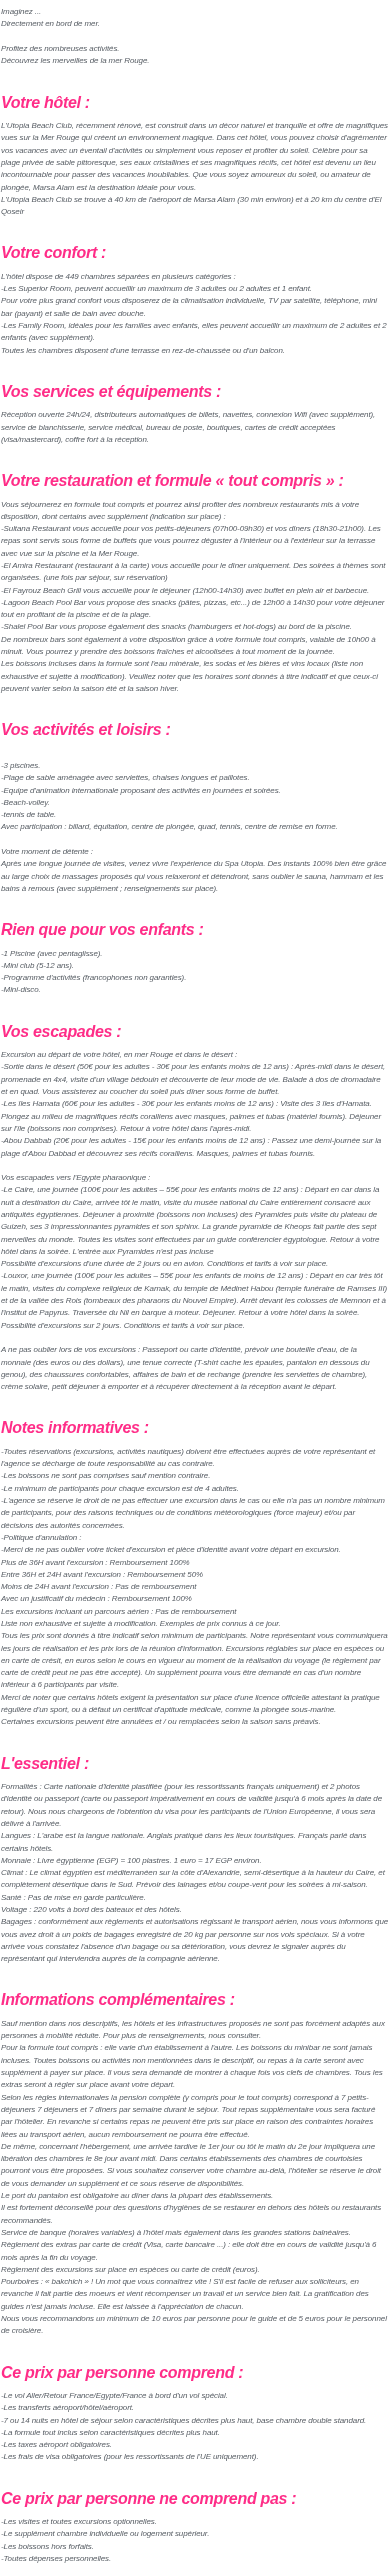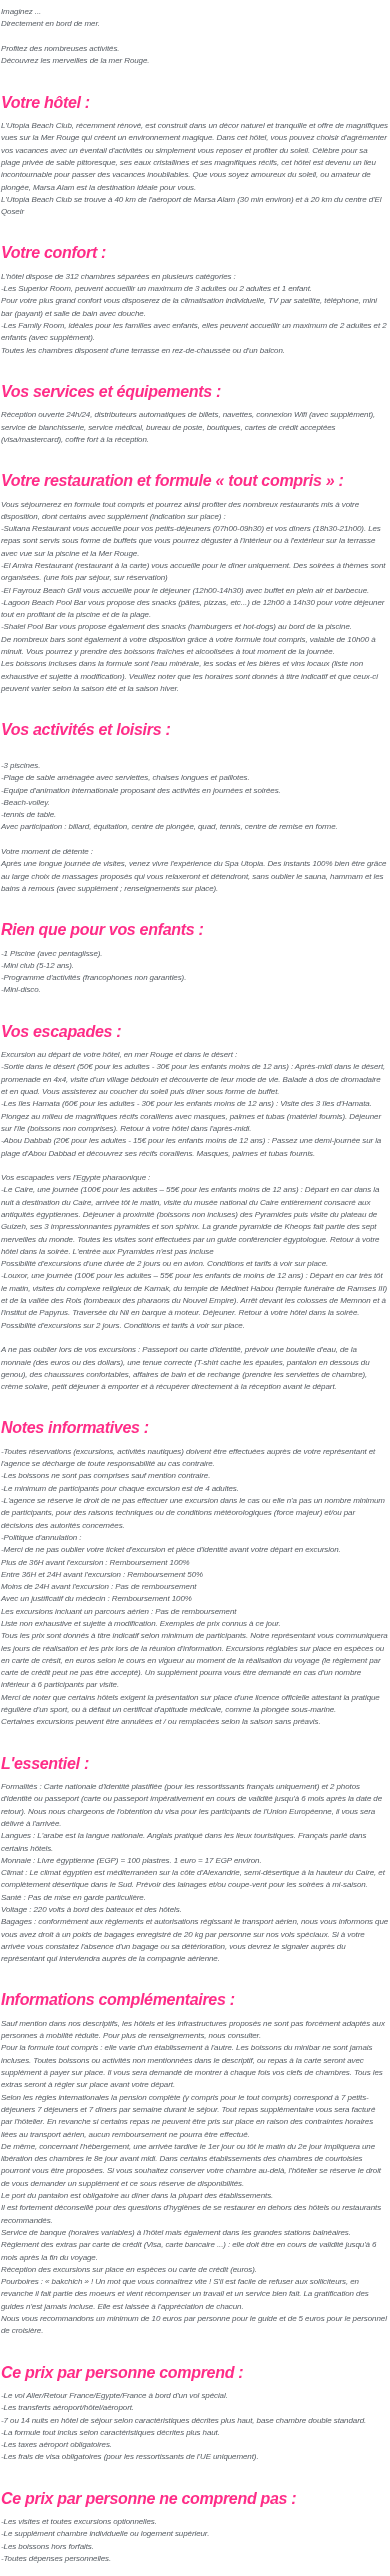--- a/index.html
+++ b/index.html
@@ -49,21 +49,21 @@
       <p class="line">Profitez des nombreuses activités.</p>
       <p class="line">Découvrez les merveilles de la mer Rouge.</p>
     </section>
     <section>
       <h2 class="heading">Votre hôtel :</h2>
       <p class="line">L'Utopia Beach Club, récemment rénové, est construit dans un décor naturel et tranquille et offre de magnifiques vues sur la Mer Rouge qui créent un environnement magique. Dans cet hôtel, vous pouvez choisir d'agrémenter vos vacances avec un éventail d'activités ou simplement vous reposer et profiter du soleil. Célèbre pour sa plage privée de sable pittoresque, ses eaux cristallines et ses magnifiques récifs, cet hôtel est devenu un lieu incontournable pour passer des vacances inoubliables. Que vous soyez amoureux du soleil, ou amateur de plongée, Marsa Alam est la destination idéale pour vous.</p>
       <p class="line">L'Utopia Beach Club se trouve à 40 km de l'aéroport de Marsa Alam (30 min environ) et à 20 km du centre d'El Qoseir</p>
     </section>
     <section>
       <h2 class="heading">Votre confort :</h2>
-      <p class="line">L'hôtel dispose de 312 chambres séparées en plusieurs catégories :</p>
+      <p class="line">L'hôtel dispose de 449 chambres séparées en plusieurs catégories :</p>
       <p class="line">-Les Superior Room, peuvent accueillir un maximum de 3 adultes ou 2 adultes et 1 enfant.</p>
       <p class="line">Pour votre plus grand confort vous disposerez de la climatisation individuelle, TV par satellite,  téléphone, mini bar (payant) et salle de bain avec douche.</p>
       <p class="line">-Les Family Room, idéales pour les familles avec enfants, elles peuvent accueillir un maximum de 2 adultes et 2 enfants (avec supplément).</p>
       <p class="line">Toutes les chambres disposent d'une terrasse en rez-de-chaussée ou d'un balcon.</p>
     </section>
     <section>
       <h2 class="heading">Vos services et équipements :</h2>
       <p class="line">Réception ouverte 24h/24, distributeurs automatiques de billets, navettes, connexion Wifi (avec supplément), service de blanchisserie, service médical, bureau de poste, boutiques, cartes de crédit acceptées (visa/mastercard), coffre fort à la réception.</p>
     </section>
     <section>
@@ -143,21 +143,21 @@
     <section>
       <h2 class="heading">Informations complémentaires :</h2>
       <p class="line">Sauf mention dans nos descriptifs, les hôtels et les infrastructures proposés ne sont pas forcément adaptés aux personnes à mobilité réduite. Pour plus de renseignements, nous consulter.</p>
       <p class="line">Pour la formule tout compris : elle varie d'un établissement à l'autre. Les boissons du minibar ne sont jamais incluses. Toutes boissons ou activités non mentionnées dans le descriptif, ou repas à la carte seront avec supplément à payer sur place. Il vous sera demandé de montrer à chaque fois vos clefs de chambres. Tous les extras seront à régler sur place avant votre départ.</p>
       <p class="line">Selon les règles internationales la pension complète (y compris pour le tout compris) correspond à 7 petits-déjeuners 7 déjeuners et 7 dîners par semaine durant le séjour. Tout repas supplémentaire vous sera facturé par l'hôtelier. En revanche si certains repas ne peuvent être pris sur place en raison des contraintes horaires liées au transport aérien, aucun remboursement ne pourra être effectué.</p>
       <p class="line">De même, concernant l'hébergement, une arrivée tardive le 1er jour ou tôt le matin du 2e jour impliquera une libération des chambres le 8e jour avant midi. Dans certains établissements des chambres de courtoisies pourront vous être proposées. Si vous souhaitez conserver votre chambre au-delà, l'hôtelier se réserve le droit de vous demander un supplément et ce sous réserve de disponibilités.</p>
       <p class="line">Le port du pantalon est obligatoire au dîner dans la plupart des établissements.</p>
       <p class="line">Il est fortement déconseillé pour des questions d'hygiènes de se restaurer en dehors des hôtels ou restaurants recommandés.</p>
       <p class="line">Service de banque (horaires variables) à l'hôtel mais également dans les grandes stations balnéaires.</p>
       <p class="line">Règlement des extras par carte de crédit (Visa, carte bancaire ...) : elle doit être en cours de validité jusqu'à 6 mois après la fin du voyage.</p>
-      <p class="line">Réception des excursions sur place en espèces ou carte de crédit (euros).</p>
+      <p class="line">Règlement des excursions sur place en espèces ou carte de crédit (euros).</p>
       <p class="line">Pourboires : « bakchich » ! Un mot que vous connaîtrez vite ! S'il est facile de refuser aux solliciteurs, en revanche il fait partie des moeurs et vient récompenser un travail et un service bien fait. La gratification des guides n'est jamais incluse. Elle est laissée à l'appréciation de chacun.</p>
       <p class="line">Nous vous recommandons un minimum de 10 euros par personne pour le guide et de 5 euros pour le personnel de croisière.</p>
     </section>
     <section>
       <h2 class="heading">Ce prix par personne comprend :</h2>
       <p class="line">-Le vol Aller/Retour France/Egypte/France à bord d'un vol spécial.</p>
       <p class="line">-Les transferts aéroport/hôtel/aéroport.</p>
       <p class="line">-7 ou 14 nuits en hôtel de séjour selon caractéristiques décrites plus haut, base chambre double standard.</p>
       <p class="line">-La formule tout inclus selon caractéristiques décrites plus haut.</p>
       <p class="line">-Les taxes aéroport obligatoires.</p>

